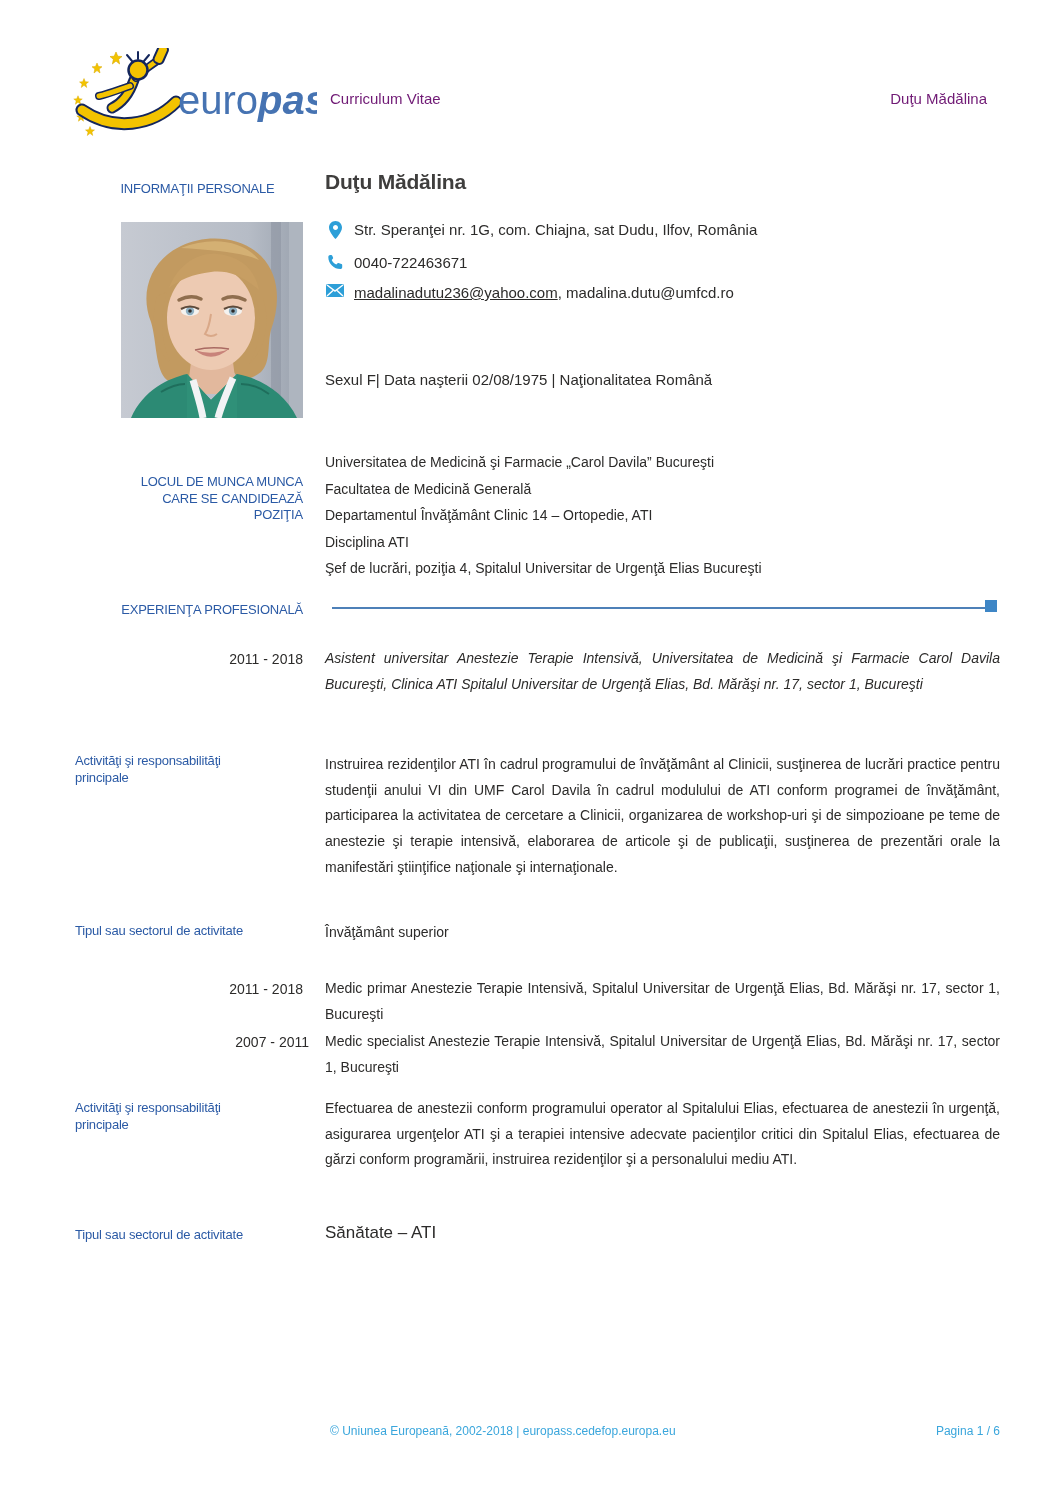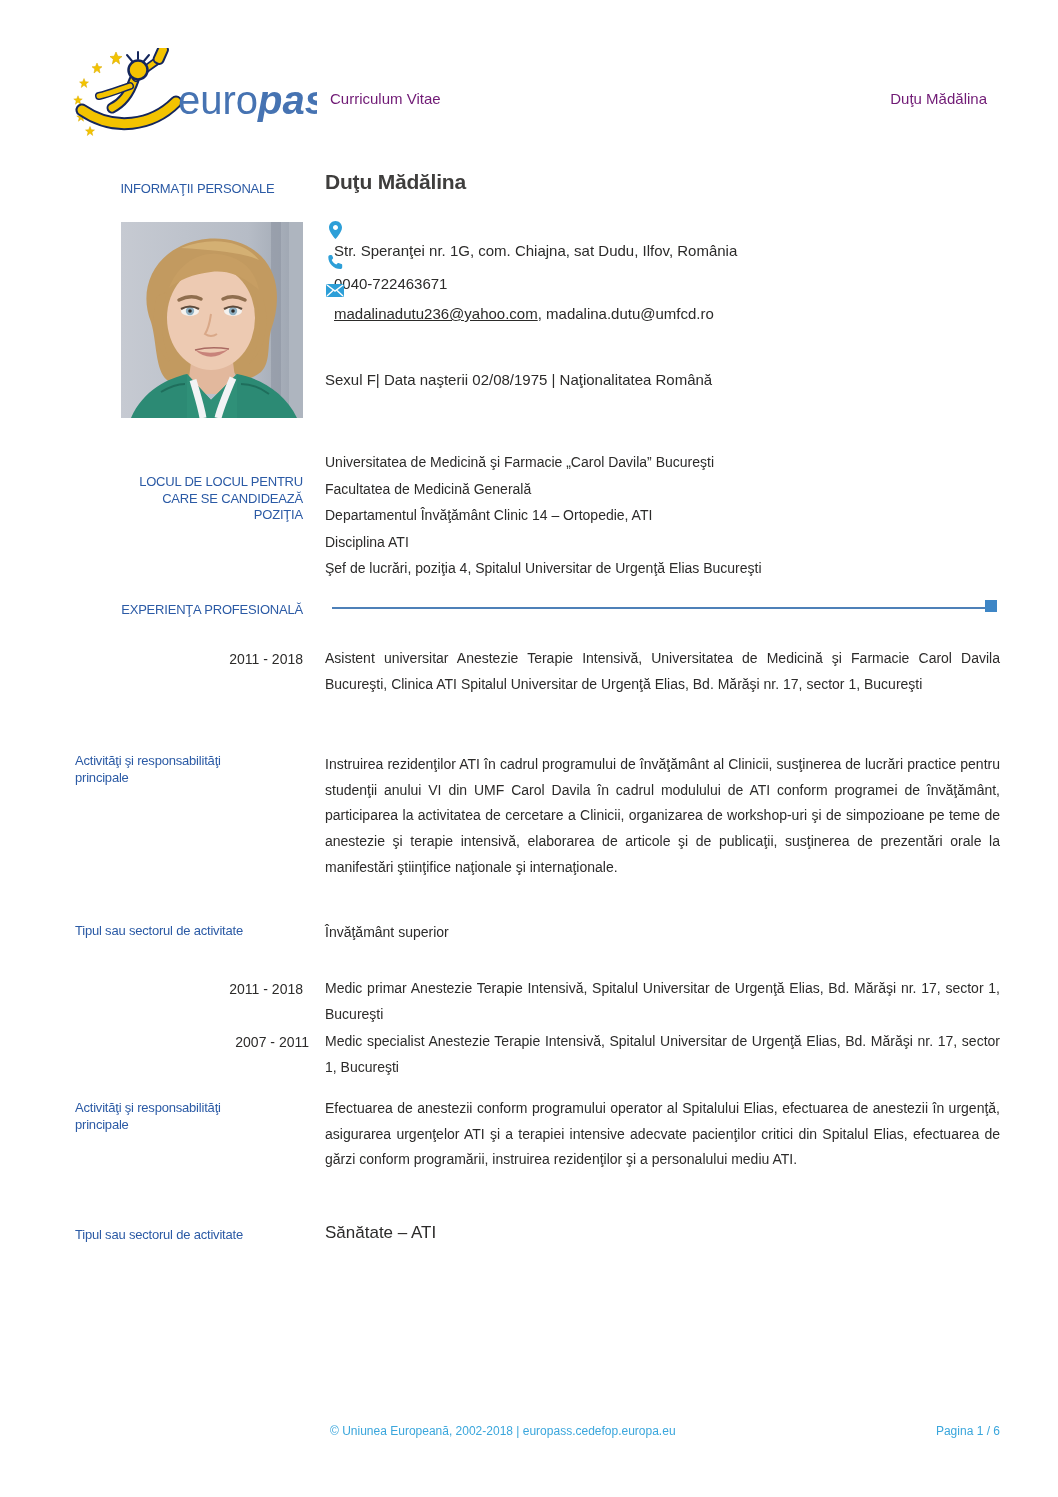--- a/index.html
+++ b/index.html
@@ -12,21 +12,21 @@
     overflow:hidden;
   }
   .abs{position:absolute;}
   .blue-label{color:#2b5aa5;font-size:13px;line-height:16.5px;letter-spacing:-0.2px;}
   .right-lbl{text-align:right;}
   .left-lbl{text-align:left;}
   .body-text{font-size:14px;line-height:26px;color:#2c2b2a;}
   .justify{text-align:justify;}
   .light-blue{color:#701a75;}
   .name-main{font-size:21px;font-weight:bold;color:#3f3e3d;letter-spacing:-0.2px;}
-  .contact-row{display:flex;align-items:flex-start;flex-direction:column;}
+  .contact-row{display:flex;align-items:flex-start;}
   .contact-icon{width:20px;flex:0 0 20px;display:flex;justify-content:center;margin-top:1px;}
   .contact-text{font-size:15px;line-height:19px;margin-left:9px;}
   .email-link{color:#2c2b2a;text-decoration:underline;}
   .rule{background:#4d80b8;height:2px;}
   .rule-sq{background:#3e86c6;width:12px;height:12px;}
   .footer-text{font-size:12px;color:#3aa6dc;}
   a{cursor:pointer;}
 </style>
 </head>
 <body>
@@ -133,38 +133,38 @@
         </svg>
     </span>
     <span class="contact-text">
       <a class="email-link">madalinadutu236@yahoo.com</a><span>, </span><span>madalina.dutu@umfcd.ro</span>
     </span>
   </div>
 
   <div class="abs" style="left:325px;top:360px;font-size:15px;margin-top:11px;">Sexul F| Data naşterii 02/08/1975 | Naţionalitatea Română</div>
 
   <div class="abs blue-label right-lbl" style="left:70px;top:474px;width:233px;">
-    <div>LOCUL DE LOCUL PENTRU</div>
+    <div>LOCUL DE MUNCA MUNCA</div>
     <div>CARE SE CANDIDEAZĂ</div>
     <div>POZIŢIA</div>
   </div>
   <div class="abs body-text" style="left:325px;top:449px;width:680px;line-height:26.5px;">
     <div>Universitatea de Medicină şi Farmacie „Carol Davila” Bucureşti</div>
     <div>Facultatea de Medicină Generală</div>
     <div>Departamentul Învăţământ Clinic 14 – Ortopedie, ATI</div>
     <div>Disciplina ATI</div>
     <div>Şef de lucrări, poziţia 4, Spitalul Universitar de Urgenţă Elias Bucureşti</div>
   </div>
 
   <div class="abs blue-label right-lbl" style="left:70px;top:602px;width:233px;">EXPERIENŢA PROFESIONALĂ</div>
   <div class="abs rule" style="left:332px;top:607px;width:653px;"></div>
   <div class="abs rule-sq" style="left:985px;top:600px;"></div>
 
   <div class="abs body-text right-lbl" style="left:70px;top:646px;width:233px;">2011 - 2018</div>
-  <div class="abs body-text justify" style="left:325px;top:645px;width:675px;">Asistent universitar Anestezie Terapie Intensivă, Universitatea de Medicină şi Farmacie Carol Davila Bucureşti, Clinica ATI Spitalul Universitar de Urgenţă Elias, Bd. Mărăşi nr. 17, sector 1, Bucureşti</div>
+  <div class="abs body-text justify" style="left:325px;top:645px;width:675px;font-style:italic;">Asistent universitar Anestezie Terapie Intensivă, Universitatea de Medicină şi Farmacie Carol Davila Bucureşti, Clinica ATI Spitalul Universitar de Urgenţă Elias, Bd. Mărăşi nr. 17, sector 1, Bucureşti</div>
 
   <div class="abs blue-label left-lbl" style="left:75px;top:753px;width:195px;">Activităţi şi responsabilităţi principale</div>
   <div class="abs body-text justify" style="left:325px;top:752px;width:675px;line-height:25.7px;">Instruirea rezidenţilor ATI în cadrul programului de învăţământ al Clinicii, susţinerea de lucrări practice pentru studenţii anului VI din UMF Carol Davila în cadrul modulului de ATI conform programei de învăţământ, participarea la activitatea de cercetare a Clinicii, organizarea de workshop-uri şi de simpozioane pe teme de anestezie şi terapie intensivă, elaborarea de articole şi de publicaţii, susţinerea de prezentări orale la manifestări ştiinţifice naţionale şi internaţionale.</div>
 
   <div class="abs blue-label left-lbl" style="left:75px;top:923px;width:240px;">Tipul sau sectorul de activitate</div>
   <div class="abs body-text" style="left:325px;top:919px;">Învăţământ superior</div>
 
   <div class="abs body-text right-lbl" style="left:70px;top:976px;width:233px;">2011 - 2018</div>
   <div class="abs body-text justify" style="left:325px;top:975px;width:675px;">Medic primar Anestezie Terapie Intensivă,  Spitalul Universitar de Urgenţă Elias, Bd. Mărăşi nr. 17, sector 1, Bucureşti</div>
 

